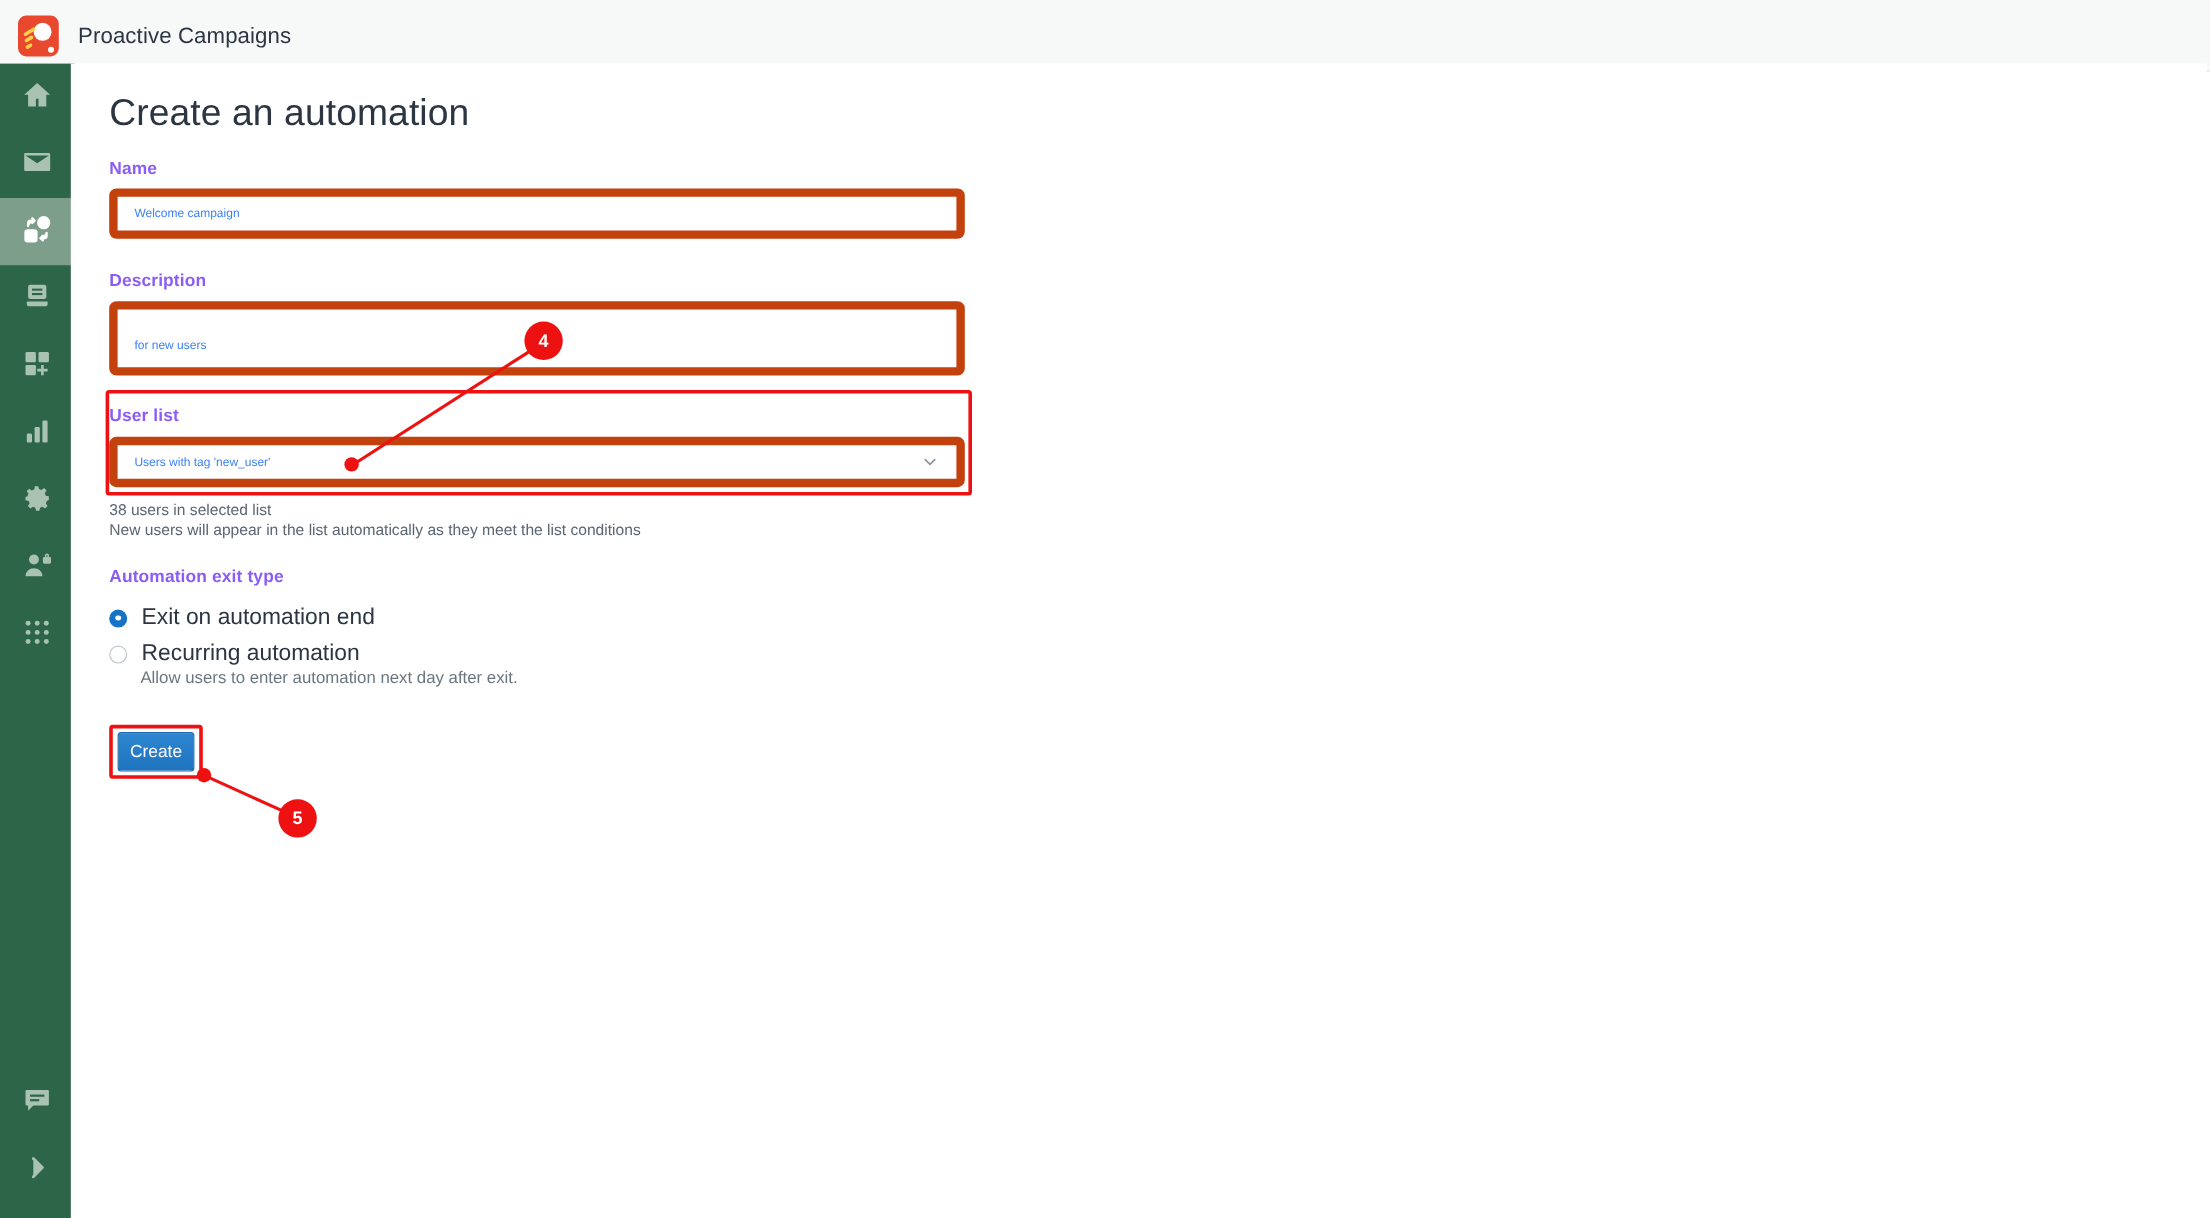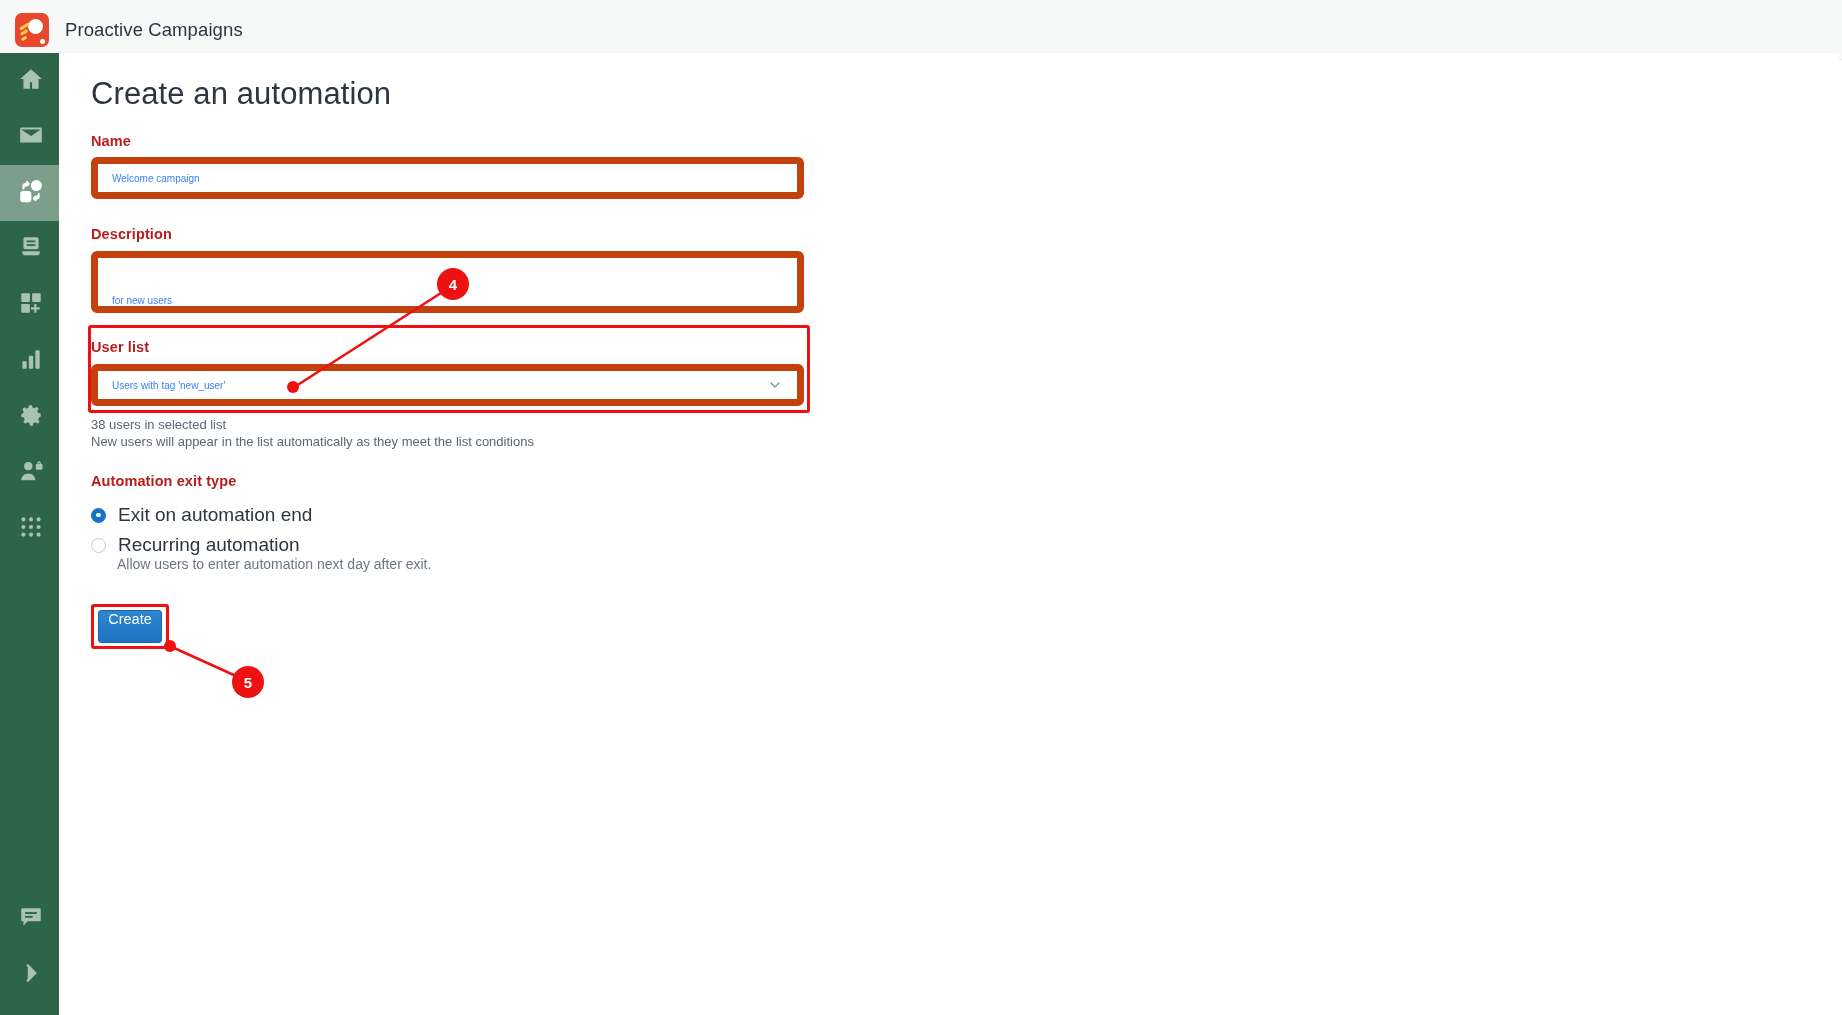--- a/index.html
+++ b/index.html
@@ -71,40 +71,40 @@
     position: absolute; top: 53px; left: 59px;
     width: 1780px; height: 962px; background: #ffffff;
   }
   .page-title {
     position: absolute; left: 32px; top: 23px;
     font-size: 31px; color: #2c3642; font-weight: 400;
     letter-spacing: .1px;
   }
 
   .field-label {
-    font-size: 14.5px; color: #b91c1c; font-weight: 600;
+    font-size: 14.5px; color: #8b5cf6; font-weight: 600;
     letter-spacing: .1px;
   }
   .input-box {
     width: 713px;
     border: 7px solid #c2410c;
     border-radius: 6px;
     background: #ffffff;
     font-size: 10px; color: #3b82f6;
     font-family: "Liberation Sans", sans-serif;
     padding: 0 14px;
     display: flex; align-items: center;
   }
 
   #name-label   { position: absolute; left: 32px; top: 80px; }
   #name-input   { position: absolute; left: 32px; top: 104px; height: 42px; }
 
   #desc-label   { position: absolute; left: 32px; top: 173px; }
   #desc-input   { position: absolute; left: 32px; top: 198px; height: 62px;
-                  align-items: flex-end; padding-top: 12px; }
+                  align-items: center; padding-top: 12px; }
 
   
   .annot-box {
     position: absolute;
     border: 3px solid #ee1111;
     border-radius: 3px;
     pointer-events: none;
   }
   #userlist-annot { left: 29px; top: 272px; width: 722px; height: 88px; }
 
@@ -148,21 +148,21 @@
 
   
   #create-btn {
     position: absolute; left: 39px; top: 557px;
     width: 64px; height: 33px;
     background: linear-gradient(180deg, #2f86d0 0%, #1e74be 100%);
     border: 1px solid #1b68ad;
     border-radius: 3px;
     color: #ffffff; font-size: 14.5px;
     font-family: "Liberation Sans", sans-serif;
-    display: flex; align-items: flex-start; justify-content: center;
+    display: flex; align-items: center; justify-content: center;
     cursor: pointer;
   }
   #create-annot { left: 32px; top: 551px; width: 78px; height: 45px; }
 
   
   .annot-layer {
     position: absolute; left: 0; top: 0;
     width: 1842px; height: 1015px;
     pointer-events: none;
   }

